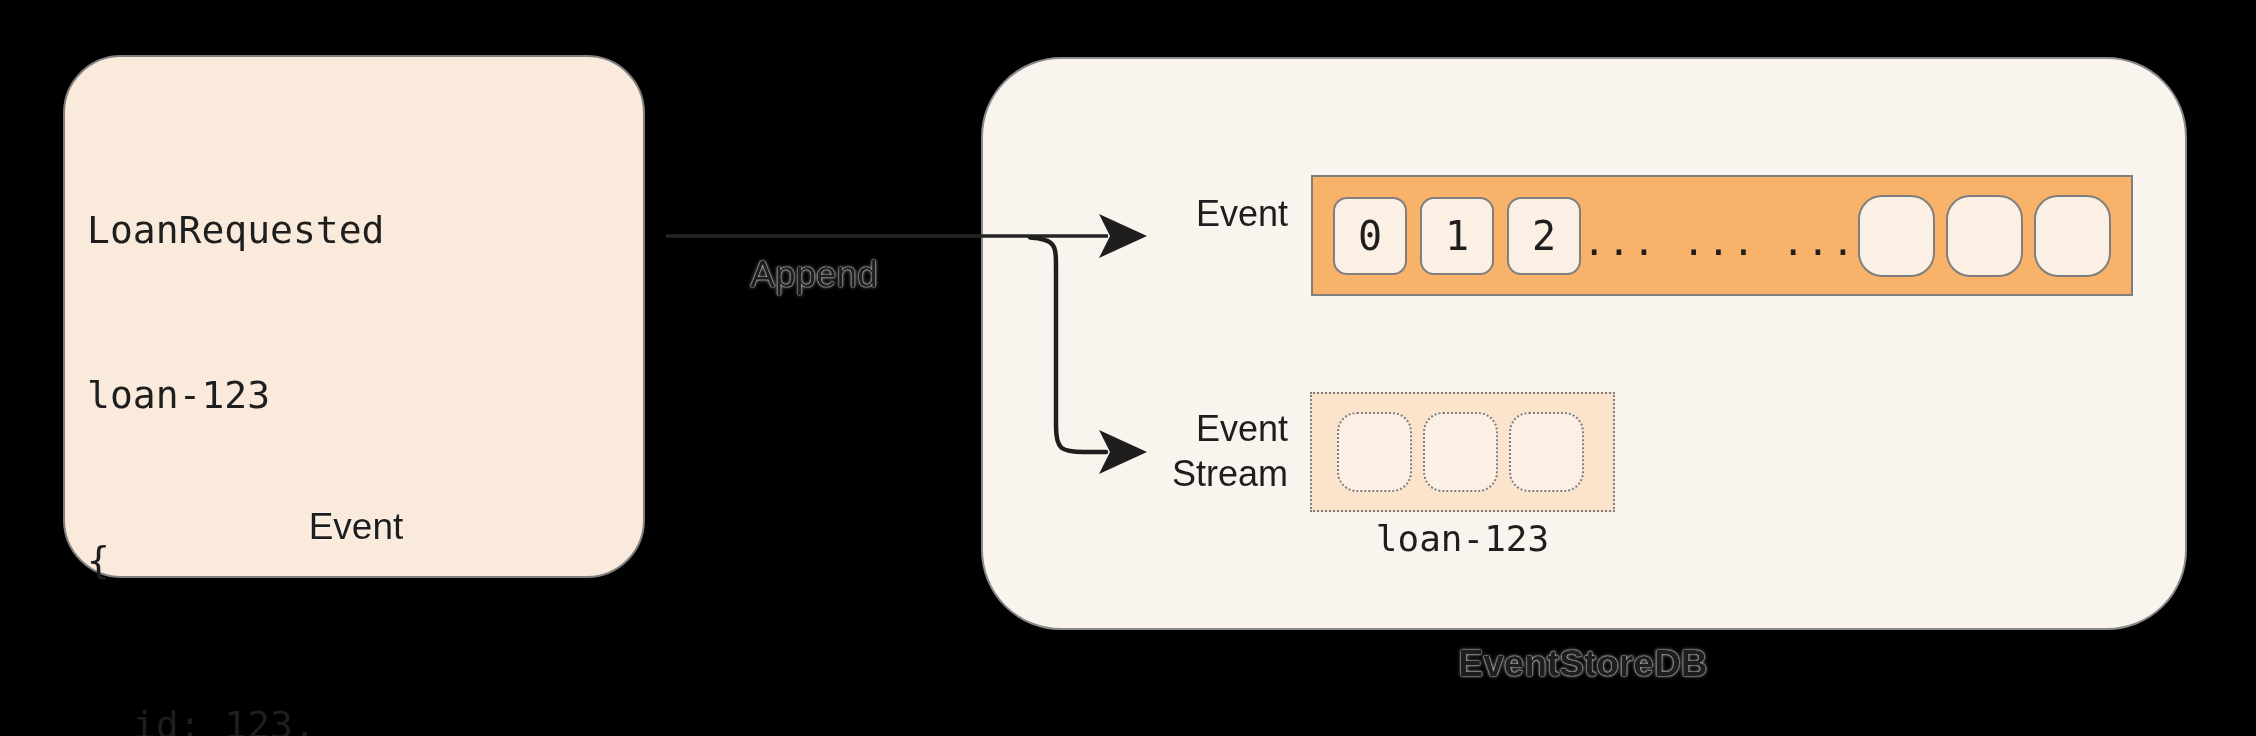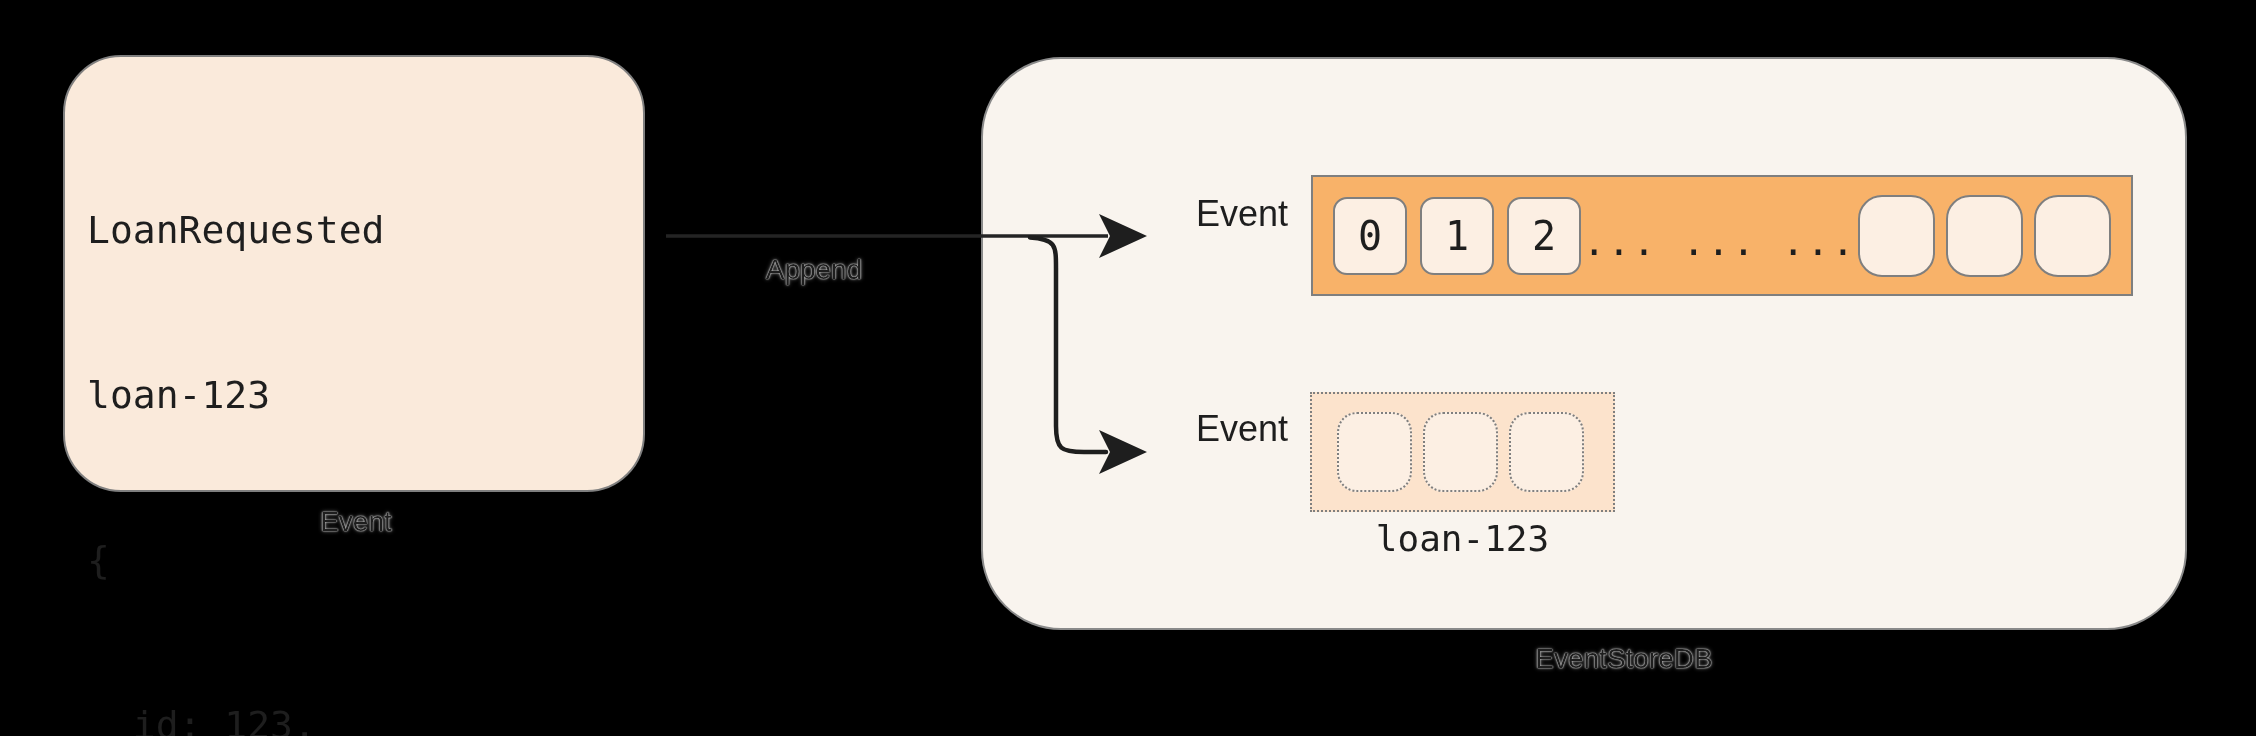--- a/index.html
+++ b/index.html
@@ -1,33 +1,33 @@
 <!DOCTYPE html>
 <html><head>
 <meta charset="utf-8">
 <style>
   html,body{margin:0;padding:0;background:#000;}
   #canvas{position:relative;width:2256px;height:736px;background:#000;overflow:hidden;
           font-family:"Liberation Sans",sans-serif;color:#1e1e1e;}
 
   
-  .event-card{position:absolute;left:63px;top:55px;width:582px;height:437px;
+  .event-card{position:absolute;left:63px;top:55px;width:582px;height:523px;
     background:#faeadb;border:2.5px solid #7f7f7f;border-radius:58px;box-sizing:border-box;}
   .code{position:absolute;left:22px;top:36px;
     font-family:"DejaVu Sans Mono","Liberation Mono",monospace;
     font-size:38px;line-height:55px;color:#1e1e1e;white-space:pre;}
 
   
   .halo{color:#1e1e1e;
     text-shadow:0 0 1px rgba(255,255,255,.95),0 0 2px rgba(255,255,255,.75),0 0 4px rgba(255,255,255,.45);}
 
-  .caption{position:absolute;text-align:center;font-size:28px;}
+  .caption{position:absolute;text-align:center;font-size:37px;}
   .event-caption{left:156px;top:506px;width:400px;}
   .append-label{left:664px;top:254px;width:300px;}
-  .store-caption{left:1424px;top:643px;width:400px;}
+  .store-caption{left:1383px;top:643px;width:400px;font-weight:bold;}
 
   
   .store-box{position:absolute;left:981px;top:57px;width:1206px;height:573px;
     background:#f9f4ee;border:2.5px solid #8a8a8a;border-radius:80px;box-sizing:border-box;}
 
   .row-label{position:absolute;left:1038px;width:250px;text-align:right;
     font-size:36px;color:#1e1e1e;}
   .log-label{top:190px;line-height:47px;}
   .stream-label{top:406px;line-height:45px;}
 
@@ -91,20 +91,21 @@
     <div class="log-ellipsis">... ... ...</div>
     <div class="empty-group">
       <div class="log-empty"></div>
       <div class="log-empty"></div>
       <div class="log-empty"></div>
     </div>
   </div>
 
   <div class="row-label stream-label">
     <div>Event</div>
+    <div>Stream</div>
   </div>
   <div class="stream-box">
     <div class="stream-cell"></div>
     <div class="stream-cell"></div>
     <div class="stream-cell"></div>
   </div>
   <div class="stream-name">loan-123</div>
 
   <svg class="overlay" width="2256" height="736" viewBox="0 0 2256 736">
     <path d="M666,236 H1108" stroke="#242424" stroke-width="3.5" fill="none"></path>

